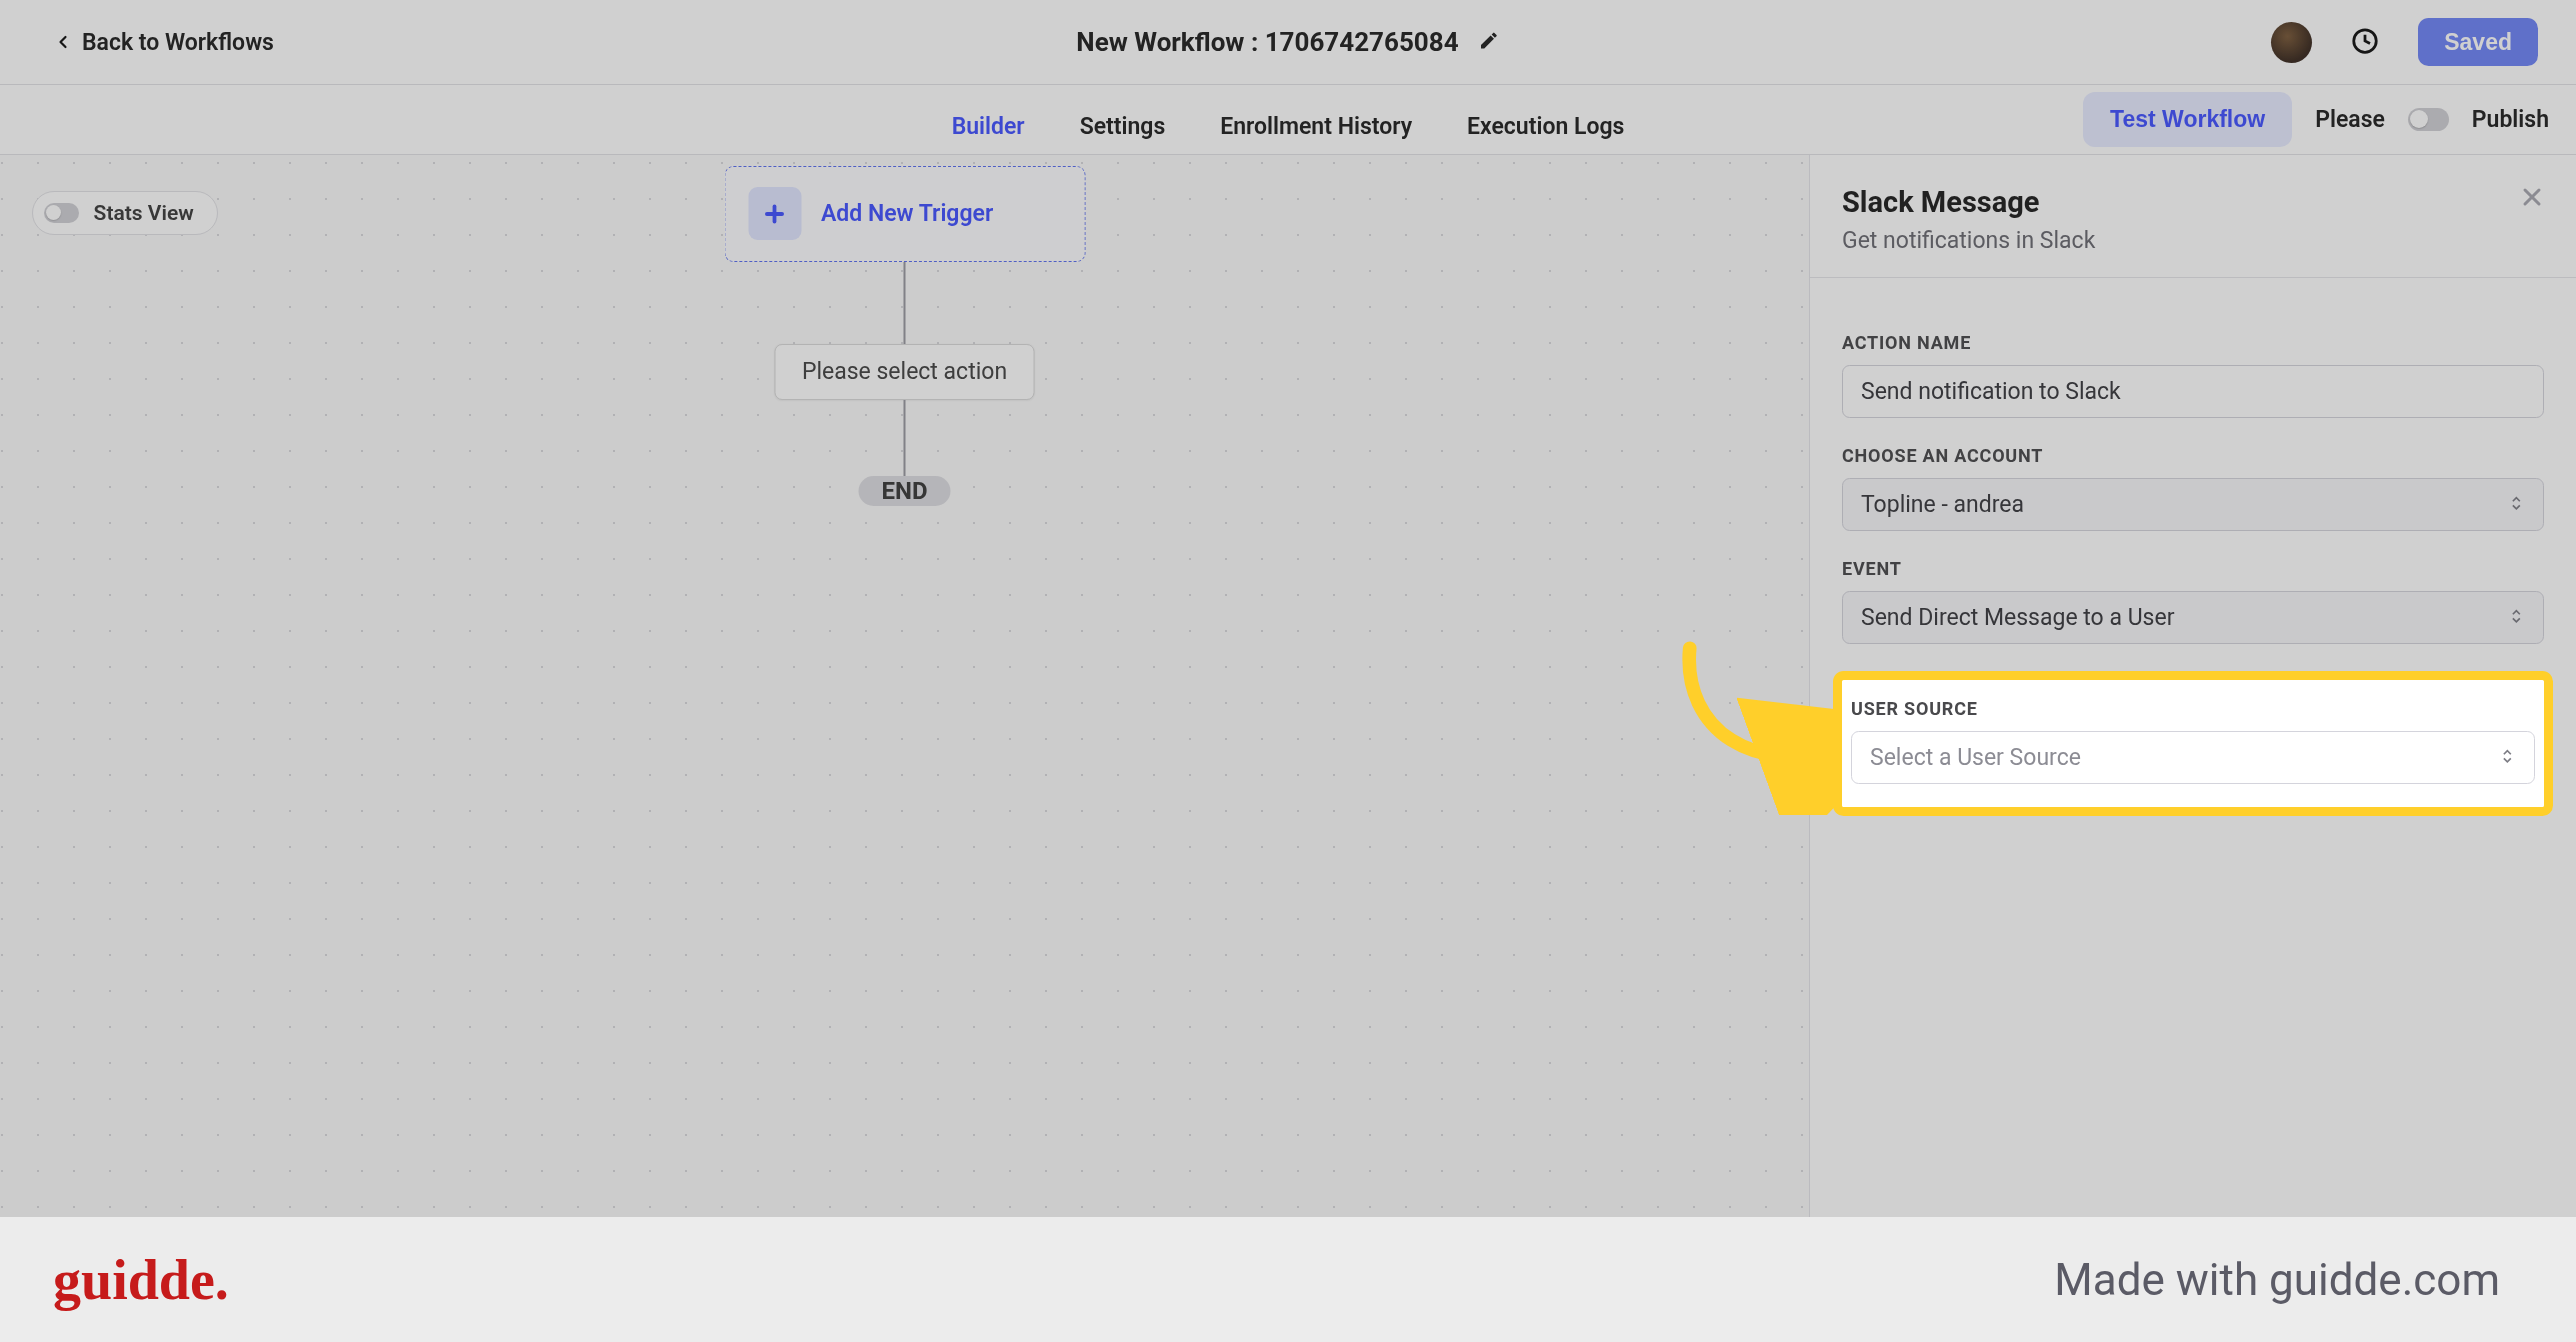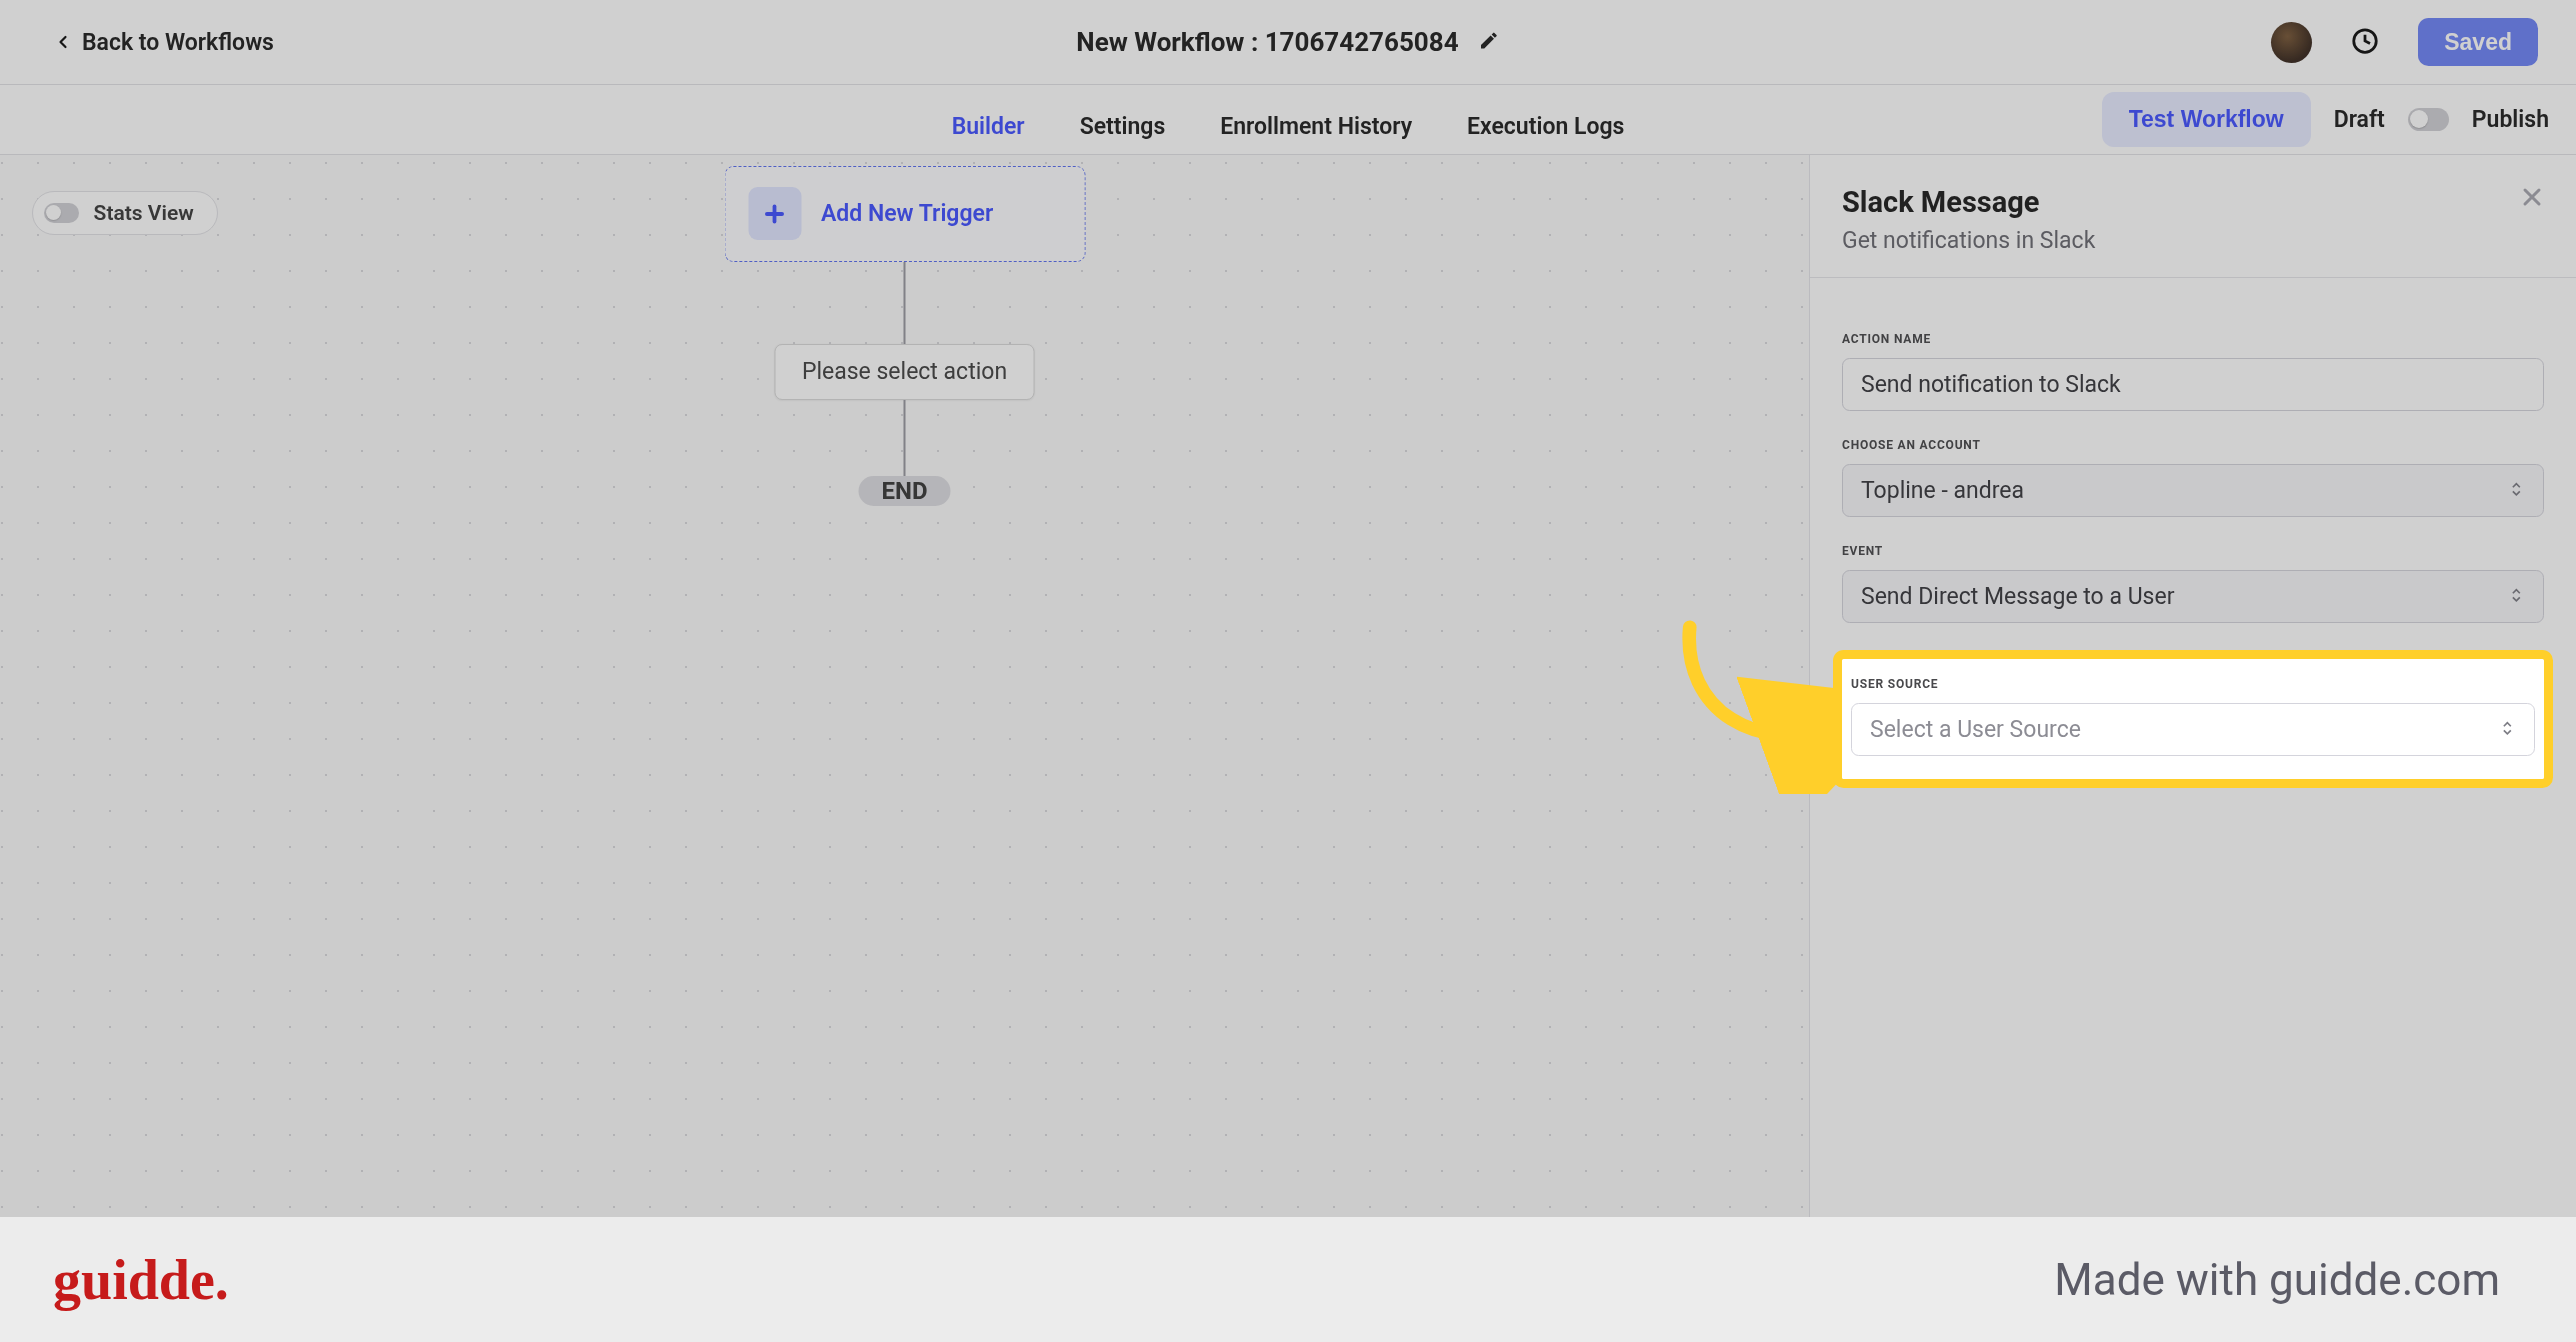--- a/index.html
+++ b/index.html
@@ -250,21 +250,21 @@
   .panel-head p  { font-size: 23px; color: #6b6b72; margin-top: 7.6px; }
   .close-x svg { width: 24px; height: 24px; stroke: #a7a7b0; stroke-width: 3; }
 
   .panel-body {
     padding: 30px 32px 0;
     display: flex;
     flex-direction: column;
     gap: 27px;
   }
   .field-label {
-    font-size: 12px;
+    font-size: 18px;
     font-weight: 700;
     letter-spacing: 0.8px;
     color: #49494c;
     text-transform: uppercase;
   }
   .field-input, .field-select {
     margin-top: 12px;
     width: 100%;
     height: 53px;
     border: 1.1px solid #d4d4dc;
@@ -373,21 +373,21 @@
 
   <div class="subheader">
     <div class="tabs">
       <div class="tab active">Builder</div>
       <div class="tab">Settings</div>
       <div class="tab">Enrollment History</div>
       <div class="tab">Execution Logs</div>
     </div>
     <div class="subheader-right">
       <button class="pill-btn">Test Workflow</button>
-      <span class="draft-label">Draft</span>
+      <span class="draft-label">Please</span>
       <div class="switch">
           <div class="knob"></div>
         </div>
       <span class="publish-label">Publish</span>
     </div>
   </div>
 
   <div class="body">
     <div class="canvas">
       <div class="stats-chip">

